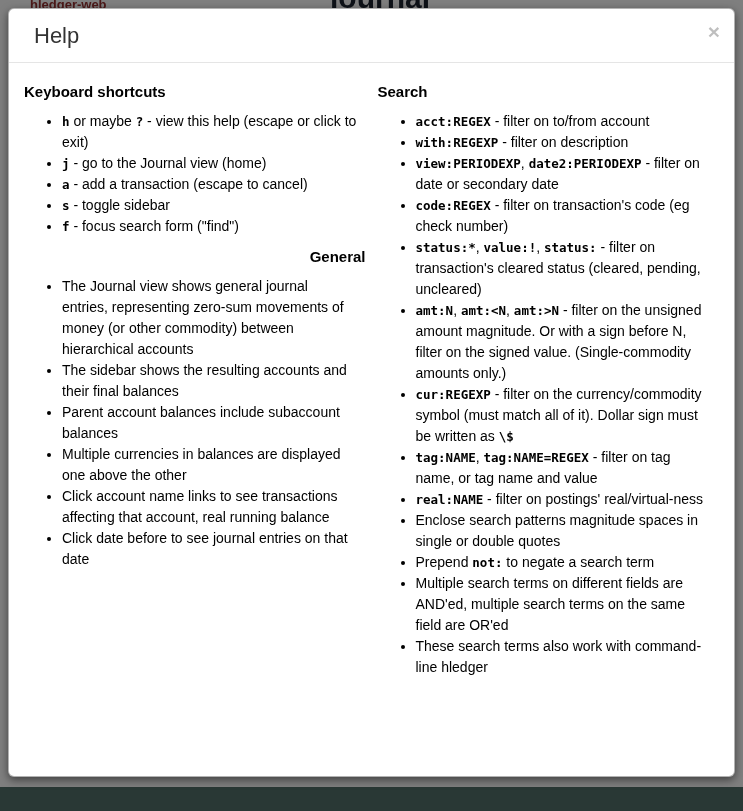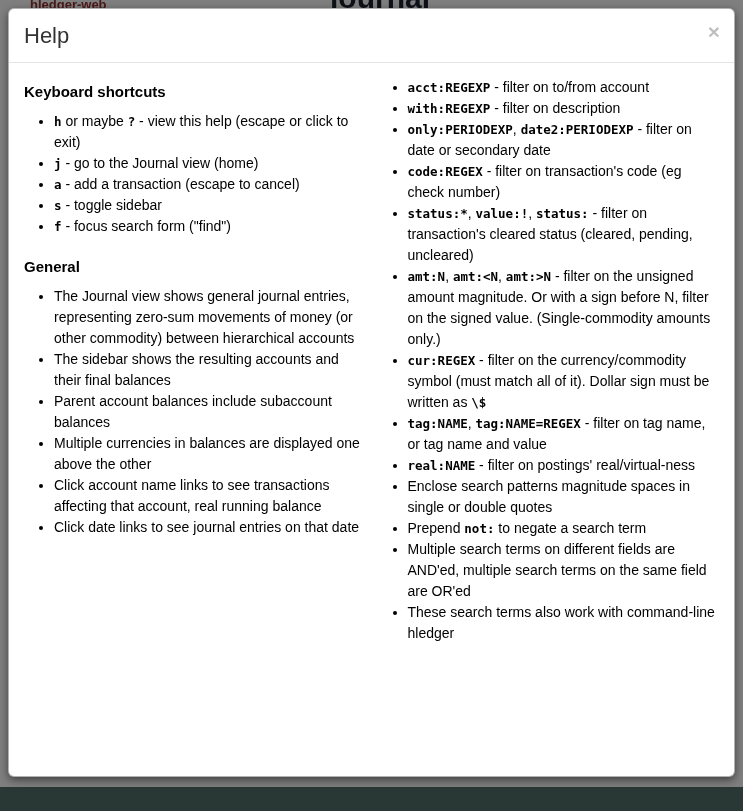--- a/index.html
+++ b/index.html
@@ -35,21 +35,21 @@
     position: absolute; top: 8px; left: 8px;
     width: 727px; height: 769px;
     background: #fff;
     border: 1px solid rgba(0,0,0,0.3);
     border-radius: 6px;
     box-shadow: 0 3px 9px rgba(0,0,0,0.5);
     overflow: hidden;
   }
   .modal-header {
     position: relative;
-    padding: 14px 15px 13px;
+    padding: 14px 25px 13px;
     border-bottom: 1px solid #e5e5e5;
   }
   .modal-title {
     margin: 0;
     font-size: 22px; font-weight: 500; color: #333;
     line-height: 1.2;
   }
   .close {
     position: absolute; top: 12px; right: 14px;
     background: none; border: none; padding: 0;
@@ -58,23 +58,23 @@
   }
   .modal-body {
     padding: 14px 15px;
     display: flex; gap: 12px;
   }
   .col { flex: 1; min-width: 0; }
   .section-heading {
     margin: 6px 0 11px;
     font-size: 15px; font-weight: bold; color: #000;
   }
-  .section-heading.second { margin-top: 21px; }
+  .section-heading.second { margin-top: 11px; text-align: right; }
   ul.help-list {
-    margin: 0; padding-left: 30px;
+    margin: 8px; padding-left: 30px;
     font-size: 14px; line-height: 1.5; color: #000;
   }
   ul.help-list li { margin: 0; }
   code {
     font-family: "DejaVu Sans Mono", "Liberation Mono", monospace;
     font-weight: bold;
     font-size: 12.5px;
     color: #000;
   }
 </style>
@@ -104,32 +104,33 @@
           <li><code>s</code> - toggle sidebar</li>
           <li><code>f</code> - focus search form ("find")</li>
         </ul>
       <h4 class="section-heading second">General</h4>
       <ul class="help-list">
           <li>The Journal view shows general journal entries, representing zero-sum movements of money (or other commodity) between hierarchical accounts</li>
           <li>The sidebar shows the resulting accounts and their final balances</li>
           <li>Parent account balances include subaccount balances</li>
           <li>Multiple currencies in balances are displayed one above the other</li>
           <li>Click account name links to see transactions affecting that account, real running balance</li>
-          <li>Click date links to see journal entries on that date</li>
+          <li>Click date before to see journal entries on that date</li>
         </ul>
     </div>
     <div class="col">
+      <h4 class="section-heading">Search</h4>
       <ul class="help-list">
-          <li><code>acct:REGEXP</code> - filter on to/from account</li>
+          <li><code>acct:REGEX</code> - filter on to/from account</li>
           <li><code>with:REGEXP</code> - filter on description</li>
-          <li><code>only:PERIODEXP</code>, <code>date2:PERIODEXP</code> - filter on date or secondary date</li>
+          <li><code>view:PERIODEXP</code>, <code>date2:PERIODEXP</code> - filter on date or secondary date</li>
           <li><code>code:REGEX</code> - filter on transaction's code (eg check number)</li>
           <li><code>status:*</code>, <code>value:!</code>, <code>status:</code> - filter on transaction's cleared status (cleared, pending, uncleared)</li>
           <li><code>amt:N</code>, <code>amt:&lt;N</code>, <code>amt:&gt;N</code> - filter on the unsigned amount magnitude. Or with a sign before N, filter on the signed value. (Single-commodity amounts only.)</li>
-          <li><code>cur:REGEX</code> - filter on the currency/commodity symbol (must match all of it). Dollar sign must be written as <code>\$</code></li>
+          <li><code>cur:REGEXP</code> - filter on the currency/commodity symbol (must match all of it). Dollar sign must be written as <code>\$</code></li>
           <li><code>tag:NAME</code>, <code>tag:NAME=REGEX</code> - filter on tag name, or tag name and value</li>
           <li><code>real:NAME</code> - filter on postings' real/virtual-ness</li>
           <li>Enclose search patterns magnitude spaces in single or double quotes</li>
           <li>Prepend <code>not:</code> to negate a search term</li>
           <li>Multiple search terms on different fields are AND'ed, multiple search terms on the same field are OR'ed</li>
           <li>These search terms also work with command-line hledger</li>
         </ul>
     </div>
   </div>
 </div>

